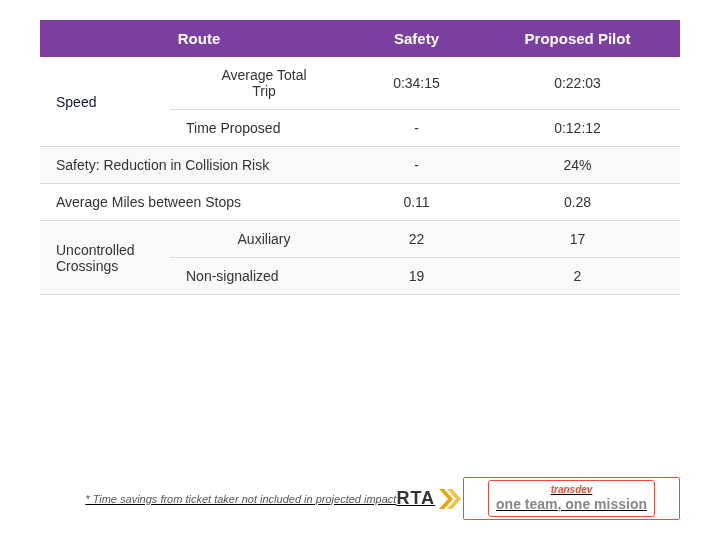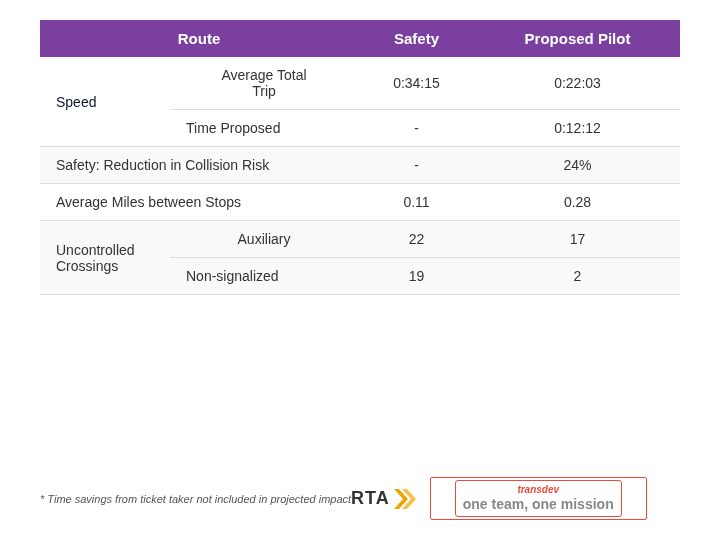--- a/index.html
+++ b/index.html
@@ -99,33 +99,33 @@
     }
 
     
     .footer {
       position: absolute;
       bottom: 20px;
       left: 40px;
       right: 40px;
       display: flex;
       align-items: center;
-      justify-content: flex-start;
+      justify-content: flex-end;
+      text-decoration: underline;
     }
 
     .footnote {
       font-size: 11px;
       font-style: italic;
       color: #555555;
     }
 
     .logos {
       display: flex;
       align-items: center;
-      gap: 12px;
     }
 
     .rta-logo {
       font-size: 18px;
       font-weight: bold;
       color: #333333;
       letter-spacing: 1px;
       display: flex;
       align-items: center;
       gap: 4px;

